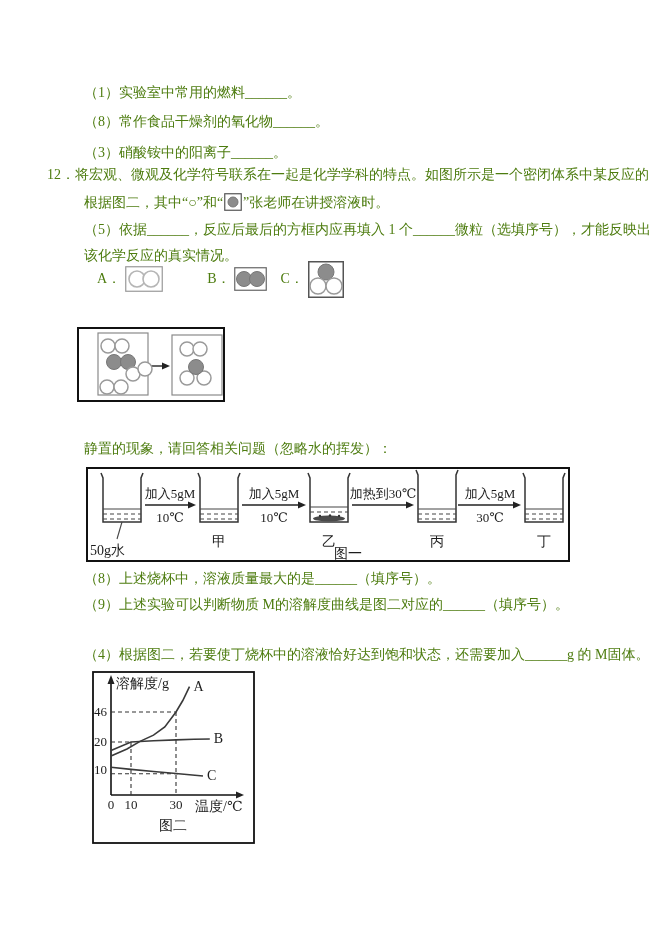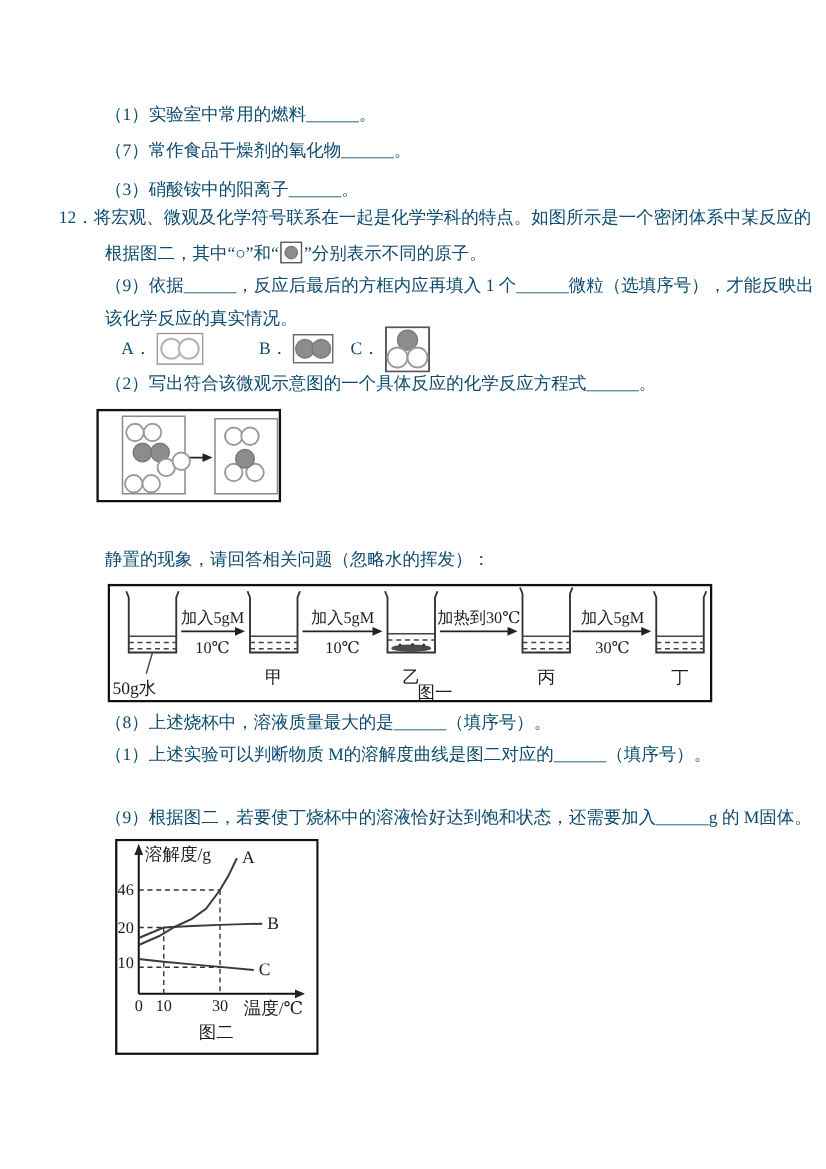--- a/index.html
+++ b/index.html
@@ -1,19 +1,19 @@
 <!DOCTYPE html>
 <html><head>
 <meta charset="utf-8">
 <style>
   html,body{margin:0;padding:0;background:#fff;}
   .page{
     position:relative;width:661px;height:935px;background:#ffffff;
     font-family:"Liberation Serif","DejaVu Serif",serif;
-    color:#0c4a6e;overflow:hidden;
+    color:#4d7c0f;overflow:hidden;
   }
   .ln{position:absolute;font-size:14px;line-height:18px;white-space:nowrap;}
   .opt-row{position:absolute;display:flex;align-items:center;font-size:14px;}
   .opt-label{margin-right:4px;}
   .atom-inline{display:inline-block;vertical-align:-4px;margin:0 1px;}
   svg text{font-family:"Liberation Serif","DejaVu Serif",serif;fill:#1c1c1c;}
   .glass{fill:none;stroke:#333;stroke-width:1.5;}
   .wline{stroke:#444;stroke-width:1.1;}
   .wdash{stroke:#444;stroke-width:1.1;stroke-dasharray:4 3;}
   .arrow{stroke:#222;stroke-width:1.4;}
@@ -25,31 +25,31 @@
   .axis{stroke:#111;stroke-width:1.6;}
   .ticktext{font-size:13px;}
   .figtext{font-size:13px;}
 </style>
 </head>
 <body>
 
 <div class="page">
 
   <div class="ln" style="left:84px;top:84px">（1）实验室中常用的燃料______。</div>
-  <div class="ln" style="left:84px;top:113px">（7）常作食品干燥剂的氧化物______。</div>
+  <div class="ln" style="left:84px;top:113px">（8）常作食品干燥剂的氧化物______。</div>
   <div class="ln" style="left:84px;top:144px">（3）硝酸铵中的阳离子______。</div>
 
   <div class="ln" style="left:47px;top:166px">12．将宏观、微观及化学符号联系在一起是化学学科的特点。如图所示是一个密闭体系中某反应的</div>
   <div class="ln" style="left:84px;top:193px">
     <span>根据图二，其中“○”和“</span><span class="atom-inline"><svg width="18" height="18">
           <rect x="0.75" y="0.75" width="16.5" height="16.5" fill="#fff" stroke="#555" stroke-width="1.2"></rect>
           <circle cx="9" cy="9" r="5" class="atom-d"></circle>
-        </svg></span><span>”分别表示不同的原子。</span>
+        </svg></span><span>”张老师在讲授溶液时。</span>
   </div>
-  <div class="ln" style="left:84px;top:221px">（9）依据______，反应后最后的方框内应再填入 1 个______微粒（选填序号），才能反映出</div>
+  <div class="ln" style="left:84px;top:221px">（5）依据______，反应后最后的方框内应再填入 1 个______微粒（选填序号），才能反映出</div>
   <div class="ln" style="left:84px;top:247px">该化学反应的真实情况。</div>
 
   <div class="opt-row" style="left:97px;top:260px;height:38px">
     <span class="opt-label">A．</span>
     <svg width="38" height="26" style="margin-right:44px">
       <rect x="0.75" y="0.75" width="36.5" height="24.5" fill="#fff" stroke="#999" stroke-width="1.2"></rect>
       <circle cx="12" cy="13" r="8" fill="#fff" stroke="#b5b5b5" stroke-width="1.6"></circle>
       <circle cx="26" cy="13" r="8" fill="#fff" stroke="#b5b5b5" stroke-width="1.6"></circle>
     </svg>
     <span class="opt-label">B．</span>
@@ -60,21 +60,20 @@
     </svg>
     <span class="opt-label">C．</span>
     <svg width="36" height="37">
       <rect x="0.75" y="0.75" width="34.5" height="35.5" fill="#fff" stroke="#555" stroke-width="1.5"></rect>
       <circle cx="18" cy="11" r="8" class="atom-d"></circle>
       <circle cx="10" cy="25" r="8" class="atom-w"></circle>
       <circle cx="26" cy="25" r="8" class="atom-w"></circle>
     </svg>
   </div>
 
-  <div class="ln" style="left:84px;top:299px">（2）写出符合该微观示意图的一个具体反应的化学反应方程式______。</div>
 
   <svg width="148" height="75" style="position:absolute;left:77px;top:327px">
     <rect x="1" y="1" width="146" height="73" fill="#fff" stroke="#111" stroke-width="2"></rect>
     <rect x="21" y="6" width="50" height="62" fill="#fff" stroke="#8a8a8a" stroke-width="1.2"></rect>
     <rect x="95" y="8" width="50" height="60" fill="#fff" stroke="#8a8a8a" stroke-width="1.2"></rect>
     <line x1="74" y1="39" x2="86" y2="39" class="arrow"></line>
     <polygon points="85,35.5 93,39 85,42.5" class="ahead"></polygon>
     <g>
       <circle cx="31" cy="19" r="7" class="atom-w"></circle>
         <circle cx="45" cy="19" r="7" class="atom-w"></circle>
@@ -155,22 +154,22 @@
 
     <text x="4" y="88" class="figtext" style="font-size:14px">50g水</text>
     <text x="133" y="79" text-anchor="middle" style="font-size:14px">甲</text>
     <text x="243" y="79" text-anchor="middle" style="font-size:14px">乙</text>
     <text x="351" y="79" text-anchor="middle" style="font-size:14px">丙</text>
     <text x="458" y="79" text-anchor="middle" style="font-size:14px">丁</text>
     <text x="262" y="91" text-anchor="middle" style="font-size:14px">图一</text>
   </svg>
 
   <div class="ln" style="left:84px;top:570px">（8）上述烧杯中，溶液质量最大的是______（填序号）。</div>
-  <div class="ln" style="left:84px;top:596px">（1）上述实验可以判断物质 M的溶解度曲线是图二对应的______（填序号）。</div>
-  <div class="ln" style="left:84px;top:646px">（9）根据图二，若要使丁烧杯中的溶液恰好达到饱和状态，还需要加入______g 的 M固体。</div>
+  <div class="ln" style="left:84px;top:596px">（9）上述实验可以判断物质 M的溶解度曲线是图二对应的______（填序号）。</div>
+  <div class="ln" style="left:84px;top:646px">（4）根据图二，若要使丁烧杯中的溶液恰好达到饱和状态，还需要加入______g 的 M固体。</div>
 
   <svg id="fig2" width="163" height="173" style="position:absolute;left:92px;top:671px">
     <rect x="1" y="1" width="161" height="171" fill="#fff" stroke="#111" stroke-width="1.8"></rect>
     <line x1="19" y1="9" x2="19" y2="124" class="axis"></line>
     <line x1="19" y1="124" x2="146" y2="124" class="axis"></line>
     <polygon points="15.5,13 19,4 22.5,13" class="ahead"></polygon>
     <polygon points="144,120.5 152,124 144,127.5" class="ahead"></polygon>
     <text x="24" y="17" class="ticktext" style="font-size:14px">溶解度/g</text>
     <text x="103" y="140" class="ticktext" style="font-size:14px">温度/℃</text>
     <text x="81" y="159" text-anchor="middle" style="font-size:14px">图二</text>

